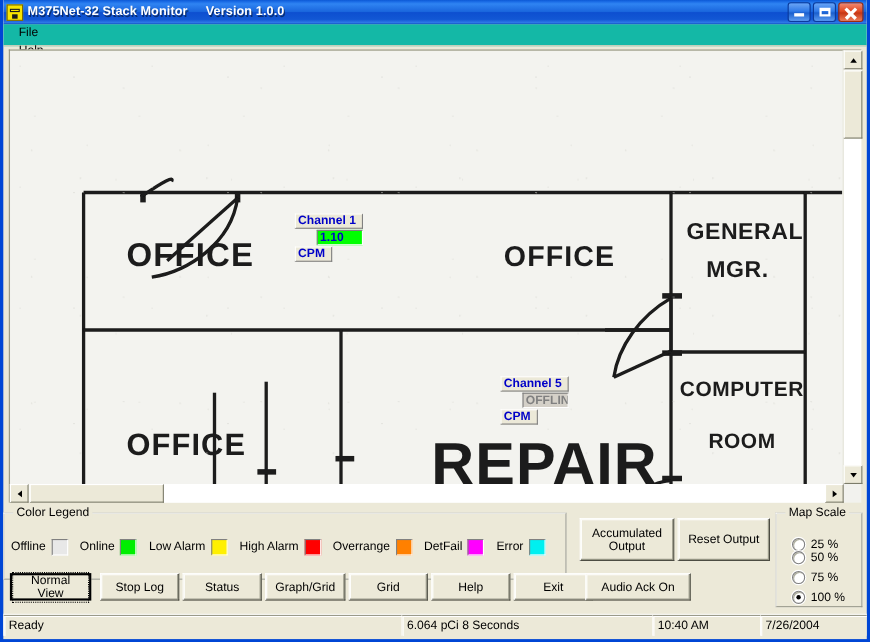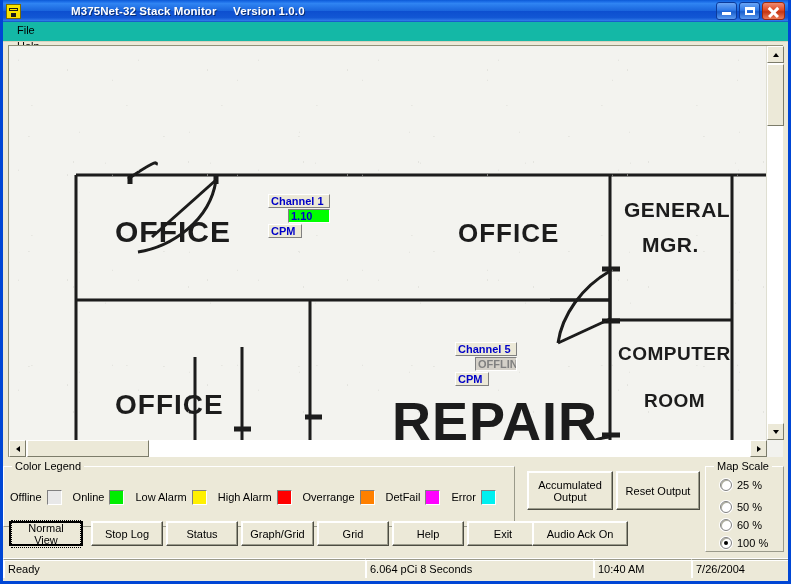--- a/index.html
+++ b/index.html
@@ -34,21 +34,20 @@
     position: relative;
     height: 22px;
     background: linear-gradient(to bottom,
         #0c59d6 0%, #1d6fe8 8%, #2f84f2 16%,
         #1a66dd 48%, #0d4fd0 52%,
         #1257d4 80%, #2f7ae8 94%, #0c4bbd 100%);
     display: flex;
     align-items: center;
     padding-left: 3px;
     box-sizing: border-box;
-    gap: 46px;
   }
   .title-icon {
     width: 15px; height: 15px;
     background: #f8e400;
     border: 1px solid #7a6a00;
     box-sizing: border-box;
     position: relative;
     margin-right: 4px;
     flex: none;
   }
@@ -605,31 +604,31 @@
     <div class="btn" id="btn-accum">
       <span>
         <span>Accumulated</span><br>
         <span>Output</span>
       </span>
     </div>
 
     <div class="groupbox" id="mapscale-box">
       <div class="gb-inner"></div>
       <div class="gb-title">Map Scale</div>
-      <div class="radio-row" style="top:10px;">
+      <div class="radio-row" style="top:20px;">
         <span class="radio-mark"></span>
         <span>25 %</span>
       </div>
       <div class="radio-row" style="top:32px;">
         <span class="radio-mark"></span>
         <span>50 %</span>
       </div>
       <div class="radio-row" style="top:50px;">
         <span class="radio-mark"></span>
-        <span>60 %</span>
+        <span>75 %</span>
       </div>
       <div class="radio-row" style="top:68px;">
         <span class="radio-mark checked"></span>
         <span>100 %</span>
       </div>
     </div>
 
     <div class="action-row">
       <div class="btn focused" style="left:0px;width:74px;">
         <span class="inner-focus">Normal View</span>

